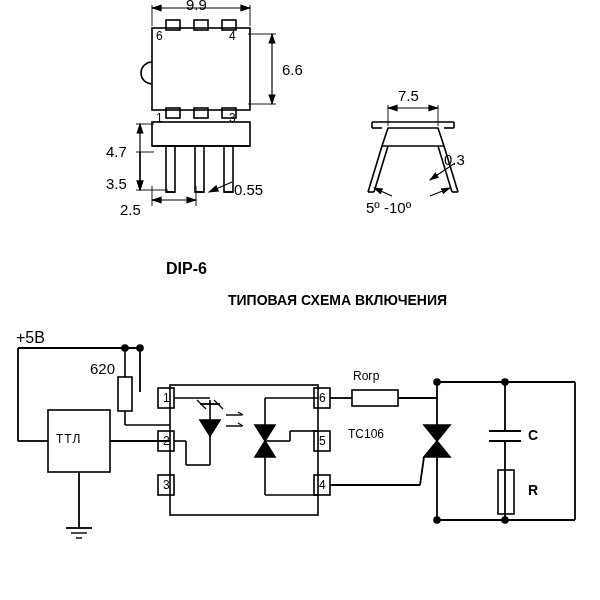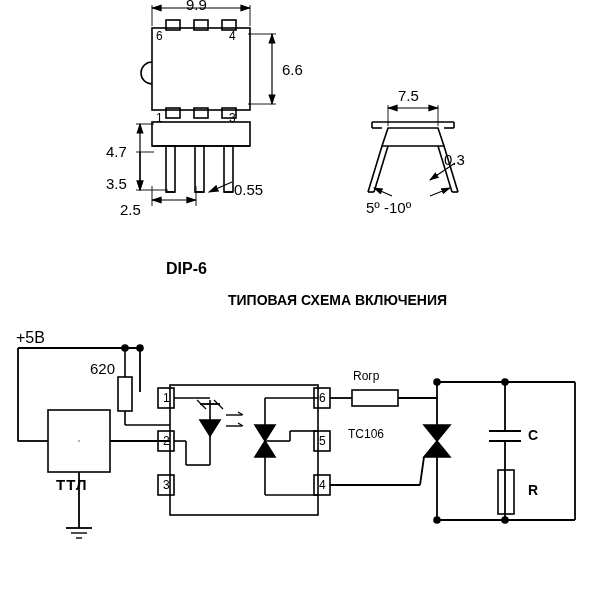--- a/index.html
+++ b/index.html
@@ -55,24 +55,23 @@
     font-size: 12px;
   }
   .comp-b {
     font-size: 14px;
     font-weight: bold;
   }
   .big {
     font-size: 16px;
   }
   .ttl {
-    font-size: 15px;
-    font-weight: bold;
+    font-size: 12px;
+    font-weight: normal;
     letter-spacing: 1px;
-    margin-top: 44px;
   }
 </style>
 </head>
 <body>
 
 <div id="stage">
 
   <svg class="layer" viewBox="0 0 600 600">
     <defs>
       <marker id="ar" markerWidth="9" markerHeight="9" refX="8" refY="3" orient="auto" markerUnits="strokeWidth">

